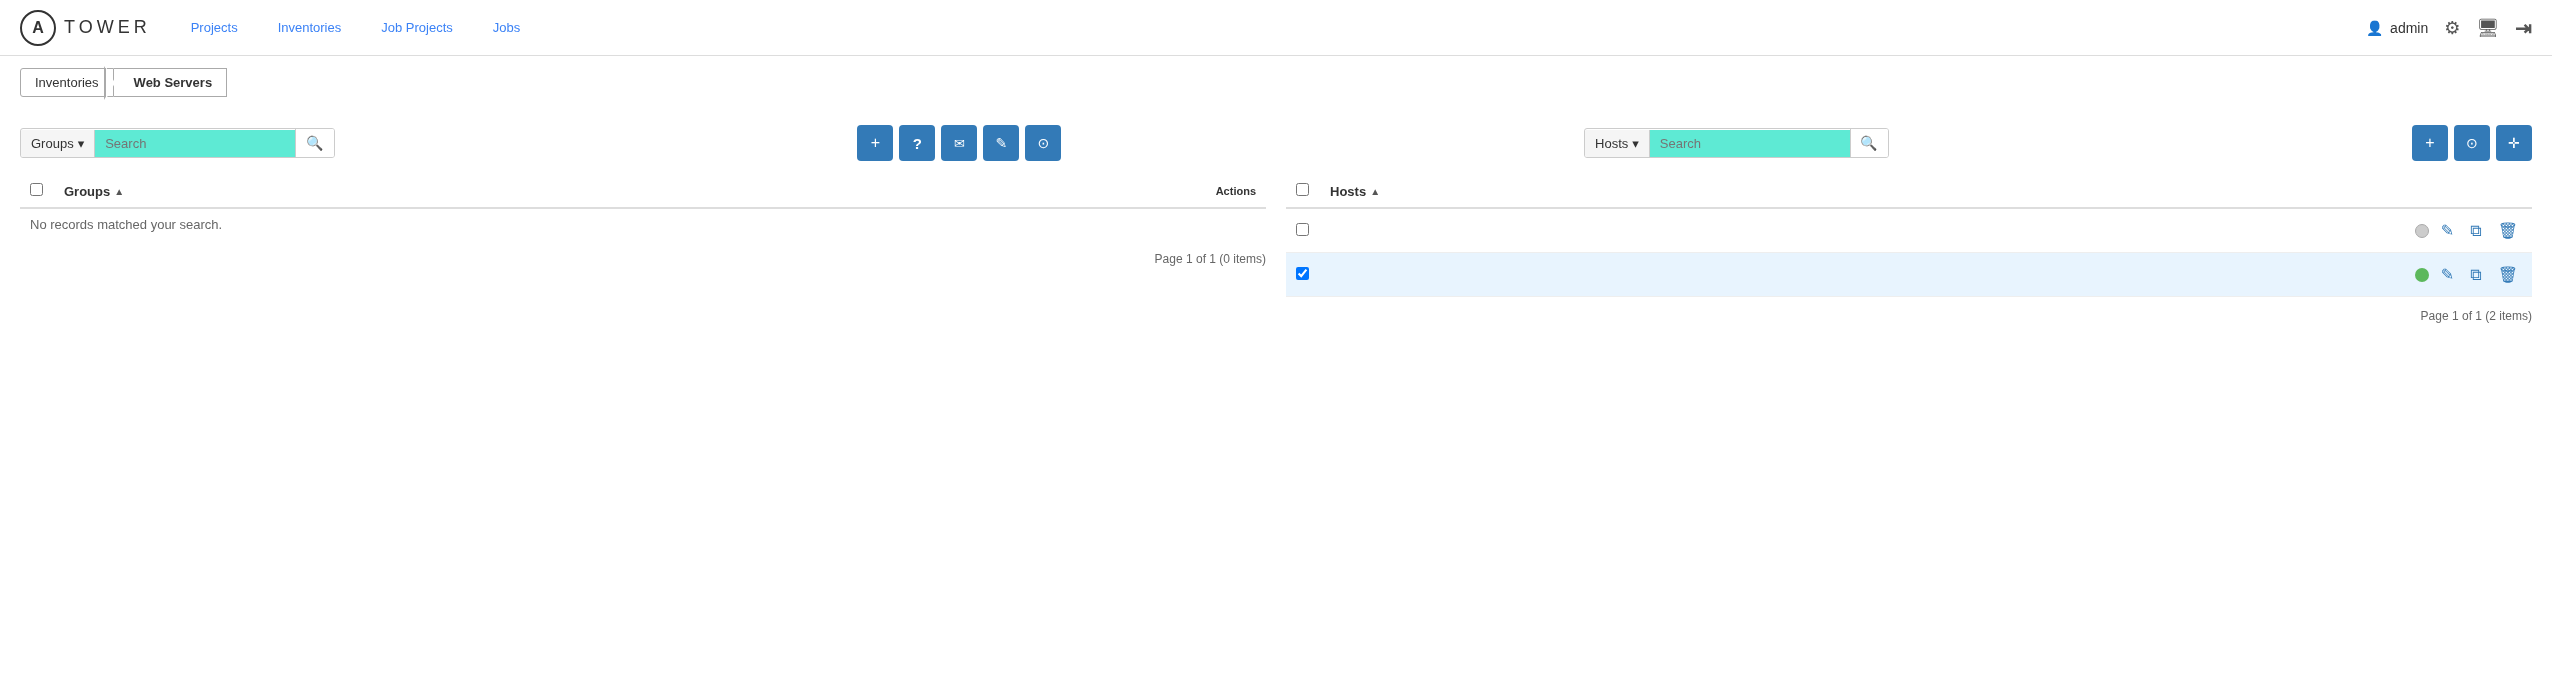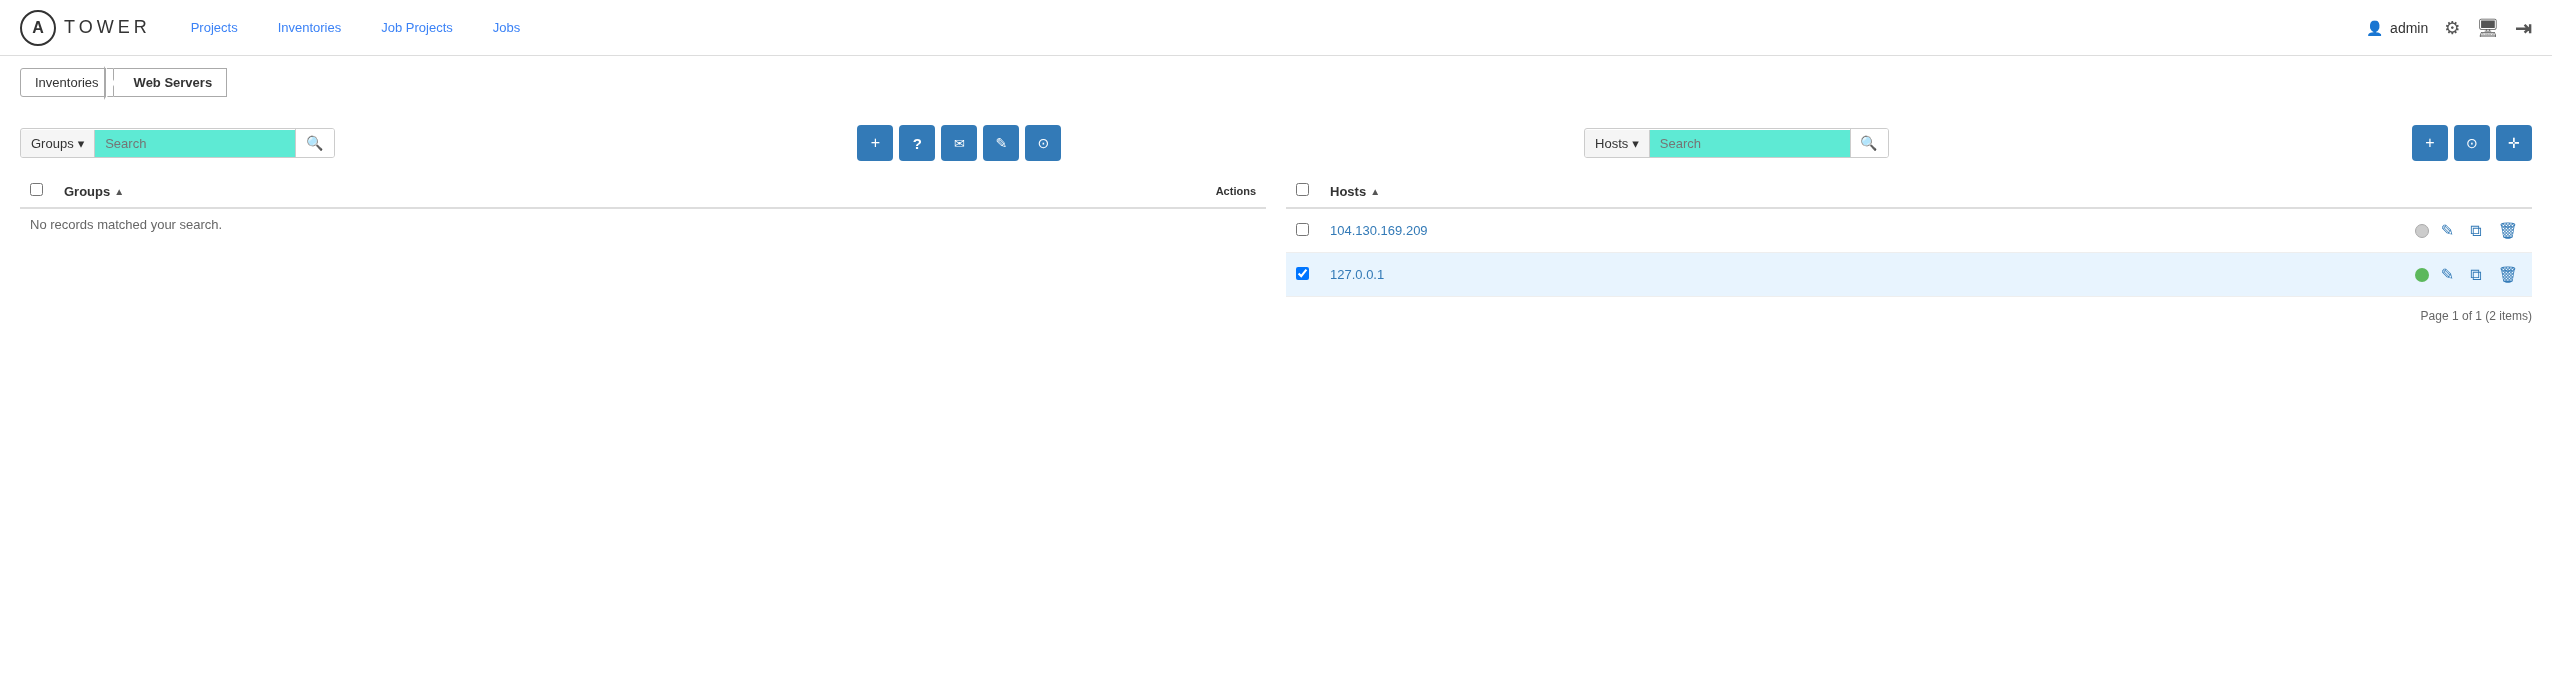--- a/index.html
+++ b/index.html
@@ -393,51 +393,52 @@
         <div class="table-header-checkbox">
           <input type="checkbox" style="">
         </div>
         <div class="table-header-col">
           <span>Groups</span>
           <span class="sort-arrow">▲</span>
         </div>
         <div class="table-header-actions">Actions</div>
       </div>
       <div class="no-records">No records matched your search.</div>
+      <div class="pagination-row">
+        <span>Page 1 of 1 (0 items)</span>
+      </div>
     </div>
 
     <div class="panel-right">
       <div class="table-header">
         <div class="table-header-checkbox">
           <input type="checkbox" style="">
         </div>
         <div class="table-header-col">
           <span>Hosts</span>
           <span class="sort-arrow">▲</span>
         </div>
       </div>
 
       <div class="host-row">
         <div class="host-row-checkbox">
           <input type="checkbox" style="">
         </div>
-        <span class="host-name">104.130.169.209</span>
         <div class="host-actions">
           <div class="host-status-dot dot-grey"></div>
           <button class="icon-btn icon-pencil" title="Edit">✎</button>
           <button class="icon-btn icon-copy" title="Copy">⧉</button>
           <button class="icon-btn icon-trash" title="Delete">🗑</button>
         </div>
       </div>
 
       <div class="host-row selected">
         <div class="host-row-checkbox">
           <input type="checkbox" checked="" style="">
         </div>
-        <span class="host-name">127.0.0.1</span>
         <div class="host-actions">
           <div class="host-status-dot dot-green"></div>
           <button class="icon-btn icon-pencil" title="Edit">✎</button>
           <button class="icon-btn icon-copy" title="Copy">⧉</button>
           <button class="icon-btn icon-trash" title="Delete">🗑</button>
         </div>
       </div>
 
       <div class="pagination-row">
         <span>Page 1 of 1 (2 items)</span>

